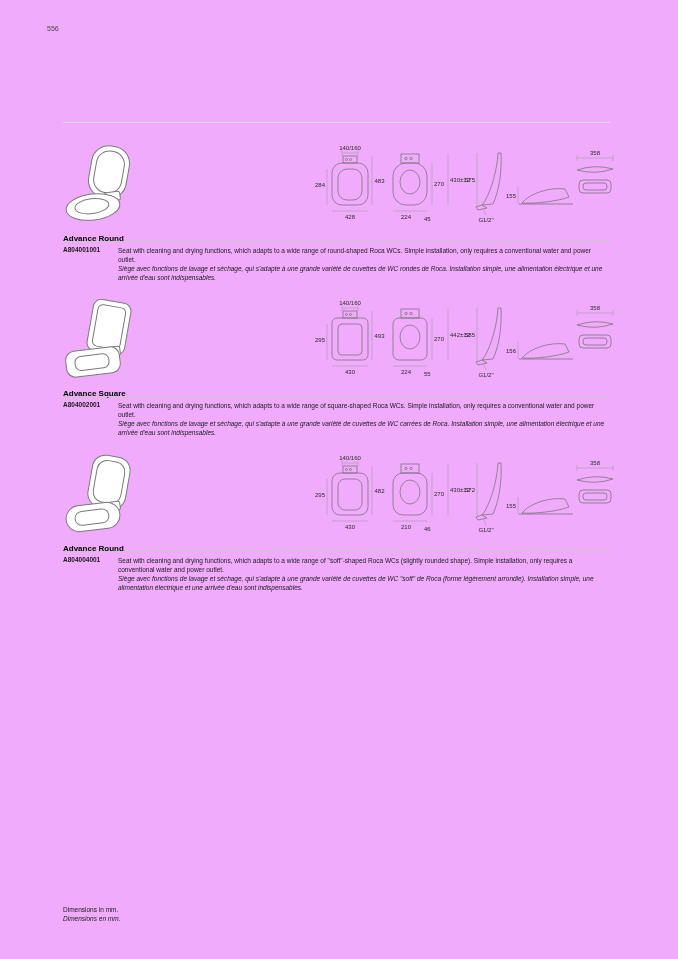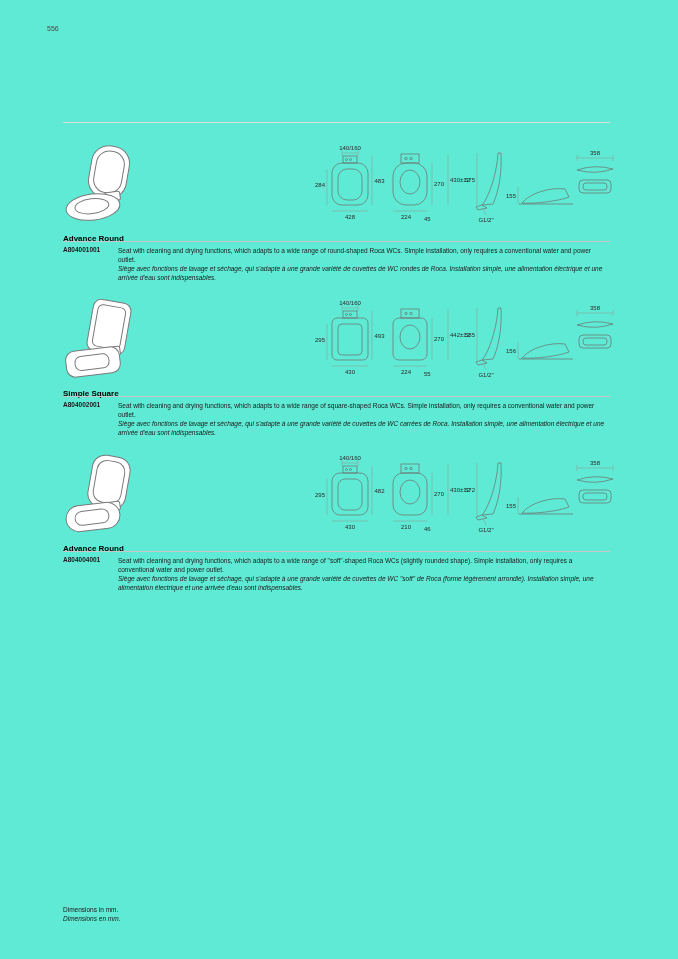--- a/index.html
+++ b/index.html
@@ -1,17 +1,17 @@
 <!DOCTYPE html>
 <html><head>
 <meta charset="utf-8">
 <style>
   html,body{margin:0;padding:0;}
   body{font-family:"Liberation Sans",sans-serif;background:#ffffff;}
-  .page{position:relative;width:678px;height:959px;background:#5eead4;overflow:hidden;color:#1a1a1a;}
+  .page{position:relative;width:678px;height:959px;background:#f0abfc;overflow:hidden;color:#1a1a1a;}
   .pagenum{position:absolute;left:47px;top:25px;font-size:7px;color:#4a4a4a;}
   .rule{position:absolute;left:63px;top:122px;width:547px;height:0;border-top:1px solid #dcdcdc;}
   .psec{position:absolute;left:63px;width:547px;height:152px;}
   .illus-svg{position:absolute;left:0;top:4px;width:78px;height:82px;}
   .s{fill:#fff;stroke:#7a7a7a;stroke-width:1;}
   .tech{position:absolute;left:252px;top:4px;width:300px;height:80px;}
   .tech .ln{fill:none;stroke:#6f6f6f;stroke-width:0.7;}
   .tech .dim{stroke:#979797;stroke-width:0.5;fill:none;}
   .tech text{font-size:6px;fill:#2b2b2b;}
   .ptitle{position:absolute;left:0;top:86px;font-size:8px;font-weight:bold;color:#000;}
@@ -184,21 +184,21 @@
             <line x1="262" y1="14" x2="298" y2="14"></line>
             <line x1="262" y1="11" x2="262" y2="17"></line>
             <line x1="298" y1="11" x2="298" y2="17"></line>
           </g>
         <path class="ln" d="M262,26 q18,-6 36,-1 q-18,6 -36,1 z"></path>
         <rect class="ln" x="264" y="36" width="32" height="13" rx="4"></rect>
         <rect class="ln" x="268" y="39" width="24" height="7" rx="3"></rect>
       </g>
     </svg>
 
-    <h3 class="ptitle">Simple Square</h3>
+    <h3 class="ptitle">Advance Square</h3>
     <div class="ptable">
       <div class="pcode">A804002001</div>
       <div class="pdesc">
         <p class="en">Seat with cleaning and drying functions, which adapts to a wide range of square-shaped Roca WCs. Simple installation, only requires a conventional water and power outlet.</p>
         <p class="fr">Siège avec fonctions de lavage et séchage, qui s'adapte à une grande variété de cuvettes de WC carrées de Roca. Installation simple, une alimentation électrique et une arrivée d'eau sont indispensables.</p>
       </div>
     </div>
   </section>
 
   <section class="psec" style="top:450px">

